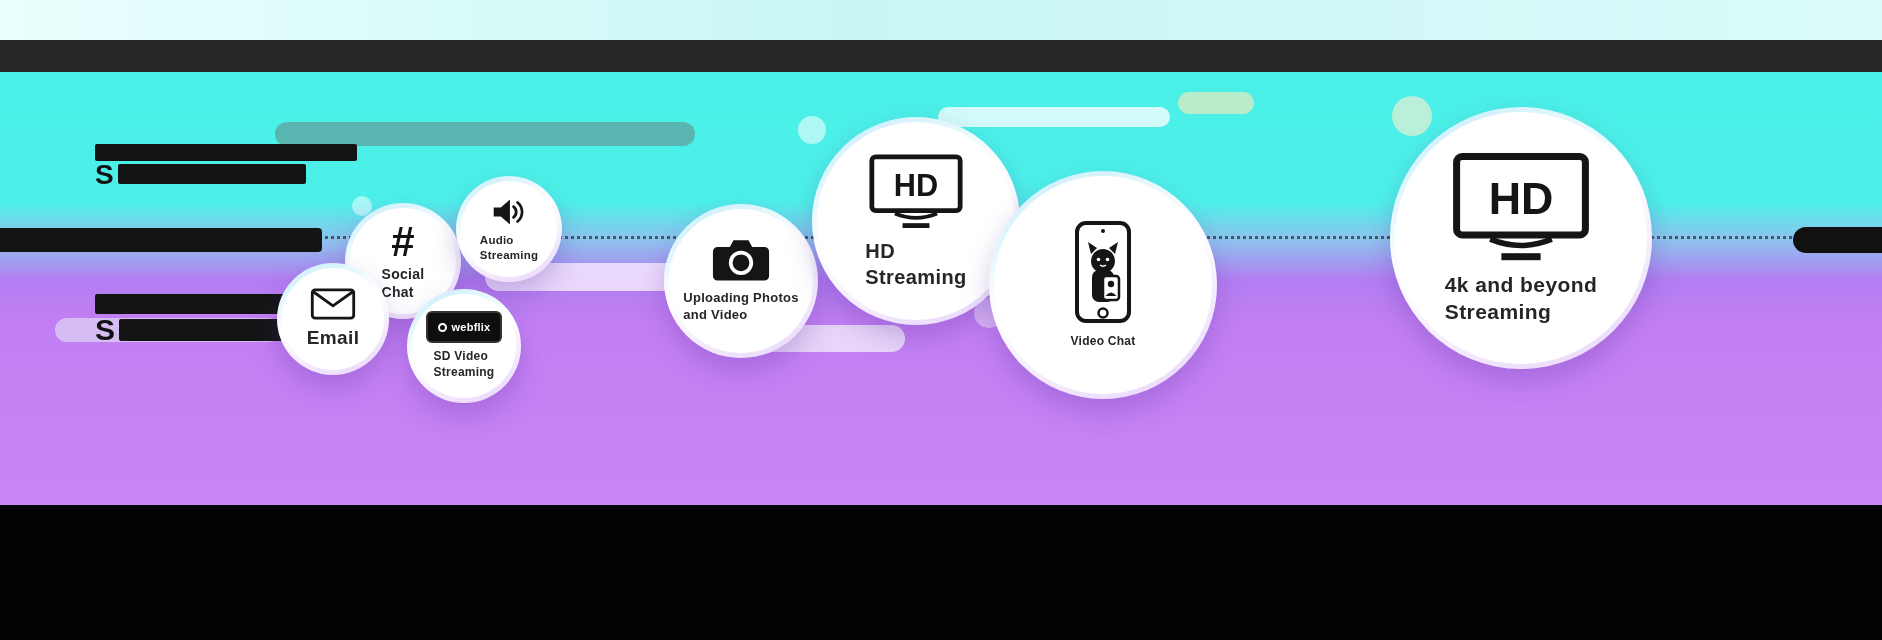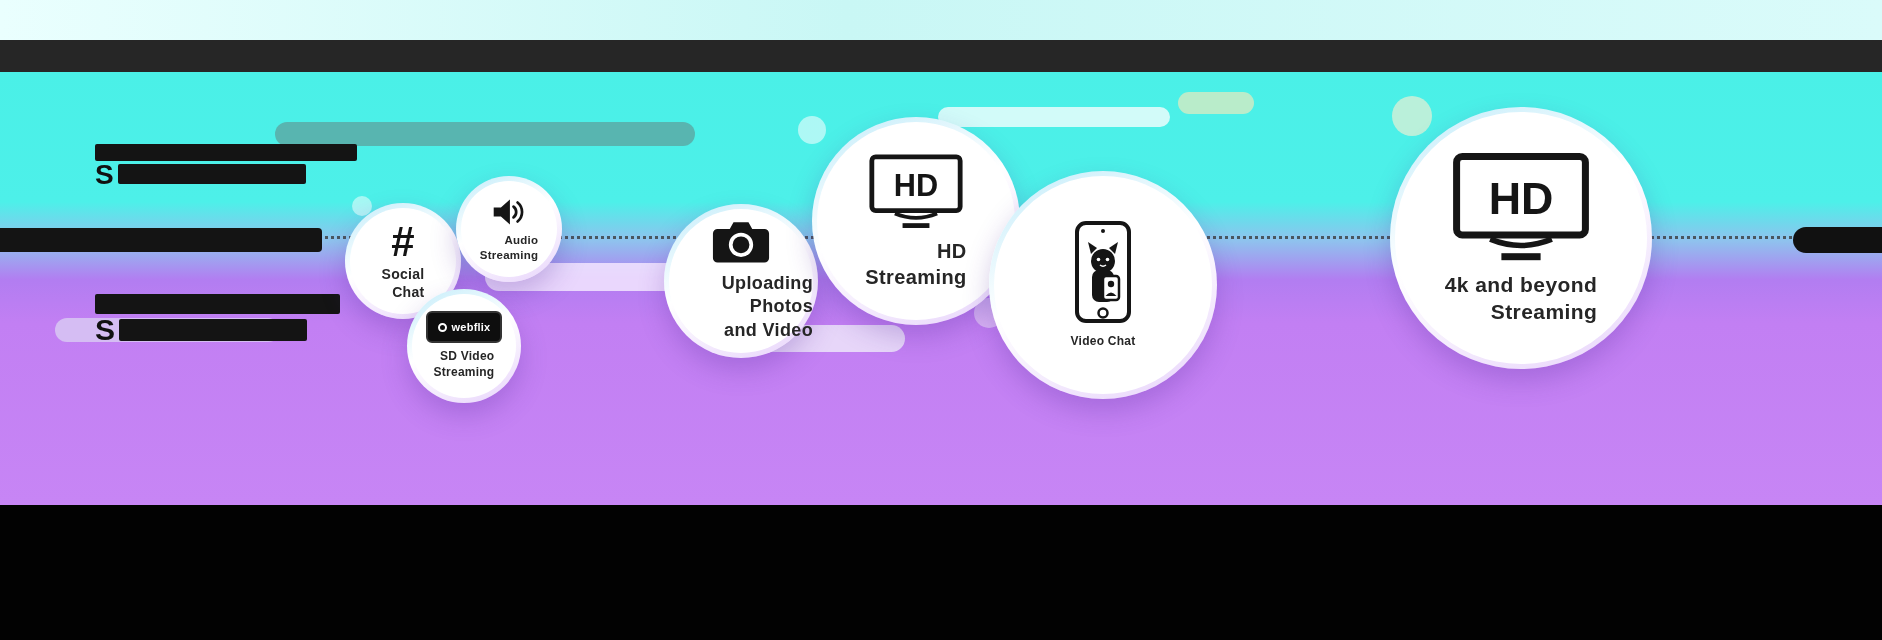--- a/index.html
+++ b/index.html
@@ -23,27 +23,27 @@
   .redact { position:absolute; display:flex; align-items:flex-start; gap:4px; color:#111; }
   .redact .s { font-weight:bold; line-height:1; }
 
   .endcap { position:absolute; background:#111; }
 
   .bubble { position:absolute; border-radius:50%; padding:5px;
     background:linear-gradient(155deg,#c2ecfa 0%,#ffffff 45%,#e7d3fb 100%);
     box-shadow:0 12px 26px rgba(80,40,150,.25); }
   .bubble-inner { width:100%; height:100%; border-radius:50%; background:#ffffff;
     display:flex; flex-direction:column; align-items:center; justify-content:center;
-    text-align:right; color:#262626; }
+    text-align:left; color:#262626; }
   .bubble-label { font-weight:bold; letter-spacing:.02em; line-height:1.3; margin-top:7px; }
   .b-email .bubble-label { font-size:19px; margin-top:6px; }
   .b-social .bubble-label { font-size:14px; margin-top:2px; }
   .b-audio .bubble-label { font-size:11.5px; margin-top:5px; }
   .b-sd .bubble-label { font-size:12px; margin-top:6px; }
-  .b-upload .bubble-label { font-size:18px; margin-top:8px; }
+  .b-upload .bubble-label { font-size:13px; margin-top:8px; }
   .b-hd .bubble-label { font-size:20px; margin-top:8px; }
   .b-video .bubble-label { font-size:12px; margin-top:10px; }
   .b-4k .bubble-label { font-size:21px; margin-top:8px; }
 
   .hash { font-size:42px; font-weight:bold; color:#141414; line-height:1; }
 
   .webflix { display:flex; align-items:center; gap:5px; background:#0e0e0e;
     border:2px solid #333; border-radius:6px; padding:8px 10px; }
   .wf-ring { width:9px; height:9px; border:2px solid #fff; border-radius:50%; }
   .wf-text { color:#fff; font-size:11px; font-weight:bold; letter-spacing:.02em; }
@@ -105,20 +105,31 @@
         <path d="M25 11 a7.5 7.5 0 0 1 0 12" fill="none" stroke="#151515" stroke-width="3" stroke-linecap="round"></path>
         <path d="M29.5 6.5 a13.5 13.5 0 0 1 0 21" fill="none" stroke="#151515" stroke-width="3" stroke-linecap="round"></path>
       </svg>
       <div class="bubble-label">
         <div>Audio</div>
         <div>Streaming</div>
       </div>
     </div>
   </div>
 
+  <div class="bubble b-email" style="left:277px;top:263px;width:112px;height:112px;">
+    <div class="bubble-inner">
+      <svg width="46" height="32" viewBox="0 0 48 34">
+        <rect x="2" y="2" width="44" height="30" rx="3" fill="#fff" stroke="#151515" stroke-width="3"></rect>
+        <path d="M3 4 L24 19 L45 4" fill="none" stroke="#151515" stroke-width="3"></path>
+      </svg>
+      <div class="bubble-label">
+        <div>Email</div>
+      </div>
+    </div>
+  </div>
 
   <div class="bubble b-sd" style="left:407px;top:289px;width:114px;height:114px;">
     <div class="bubble-inner">
       <div class="webflix">
         <span class="wf-ring"></span>
         <span class="wf-text">webflix</span>
       </div>
       <div class="bubble-label">
         <div>SD Video</div>
         <div>Streaming</div>

